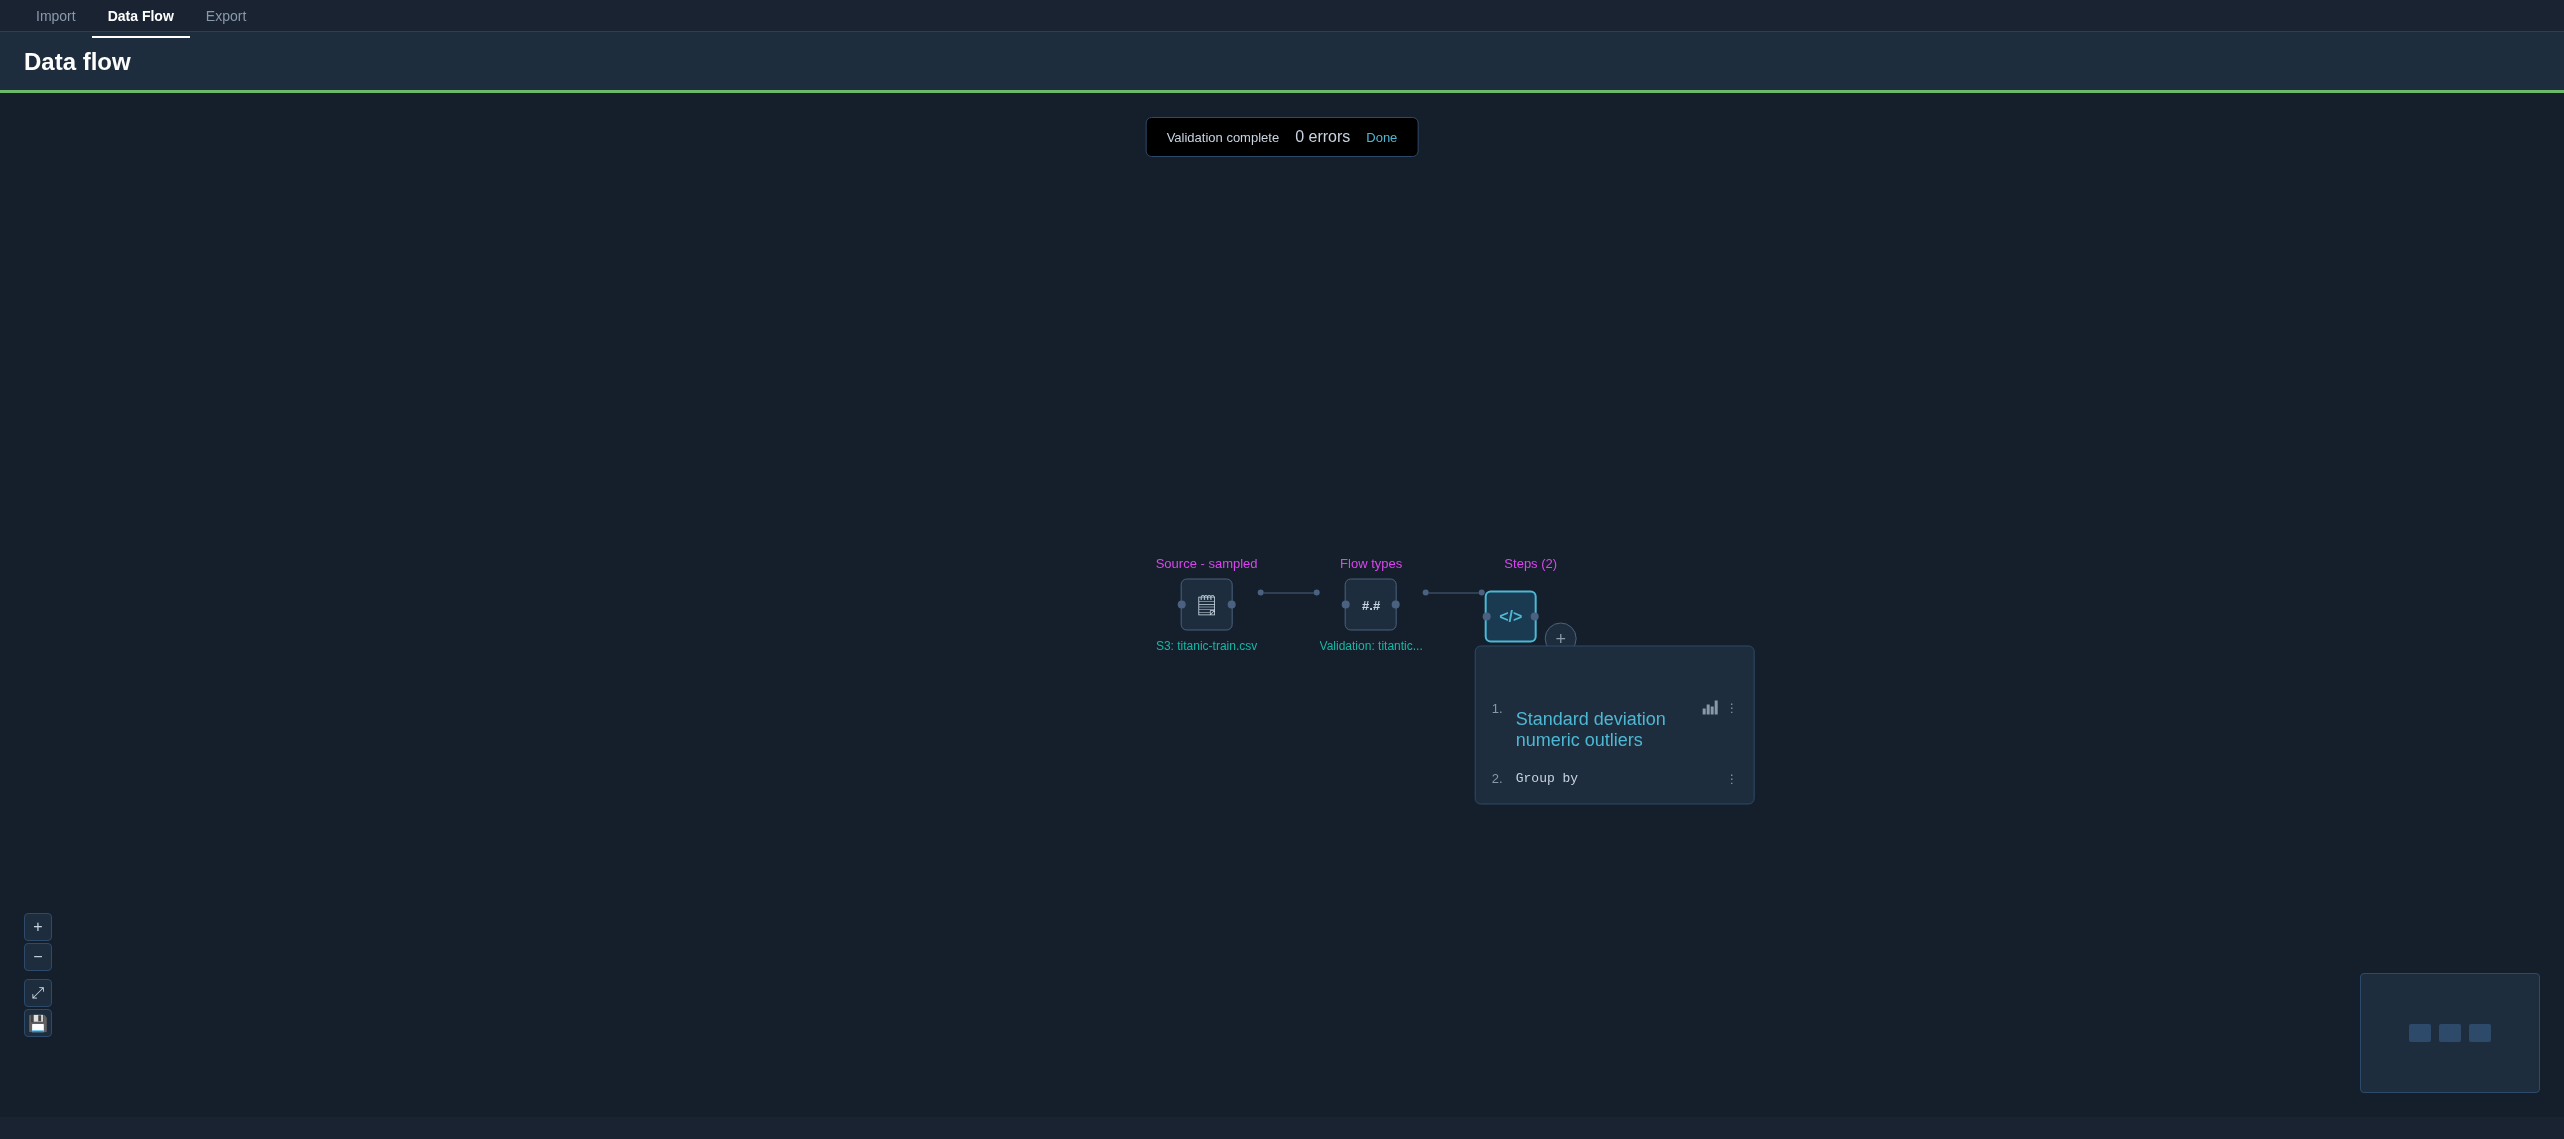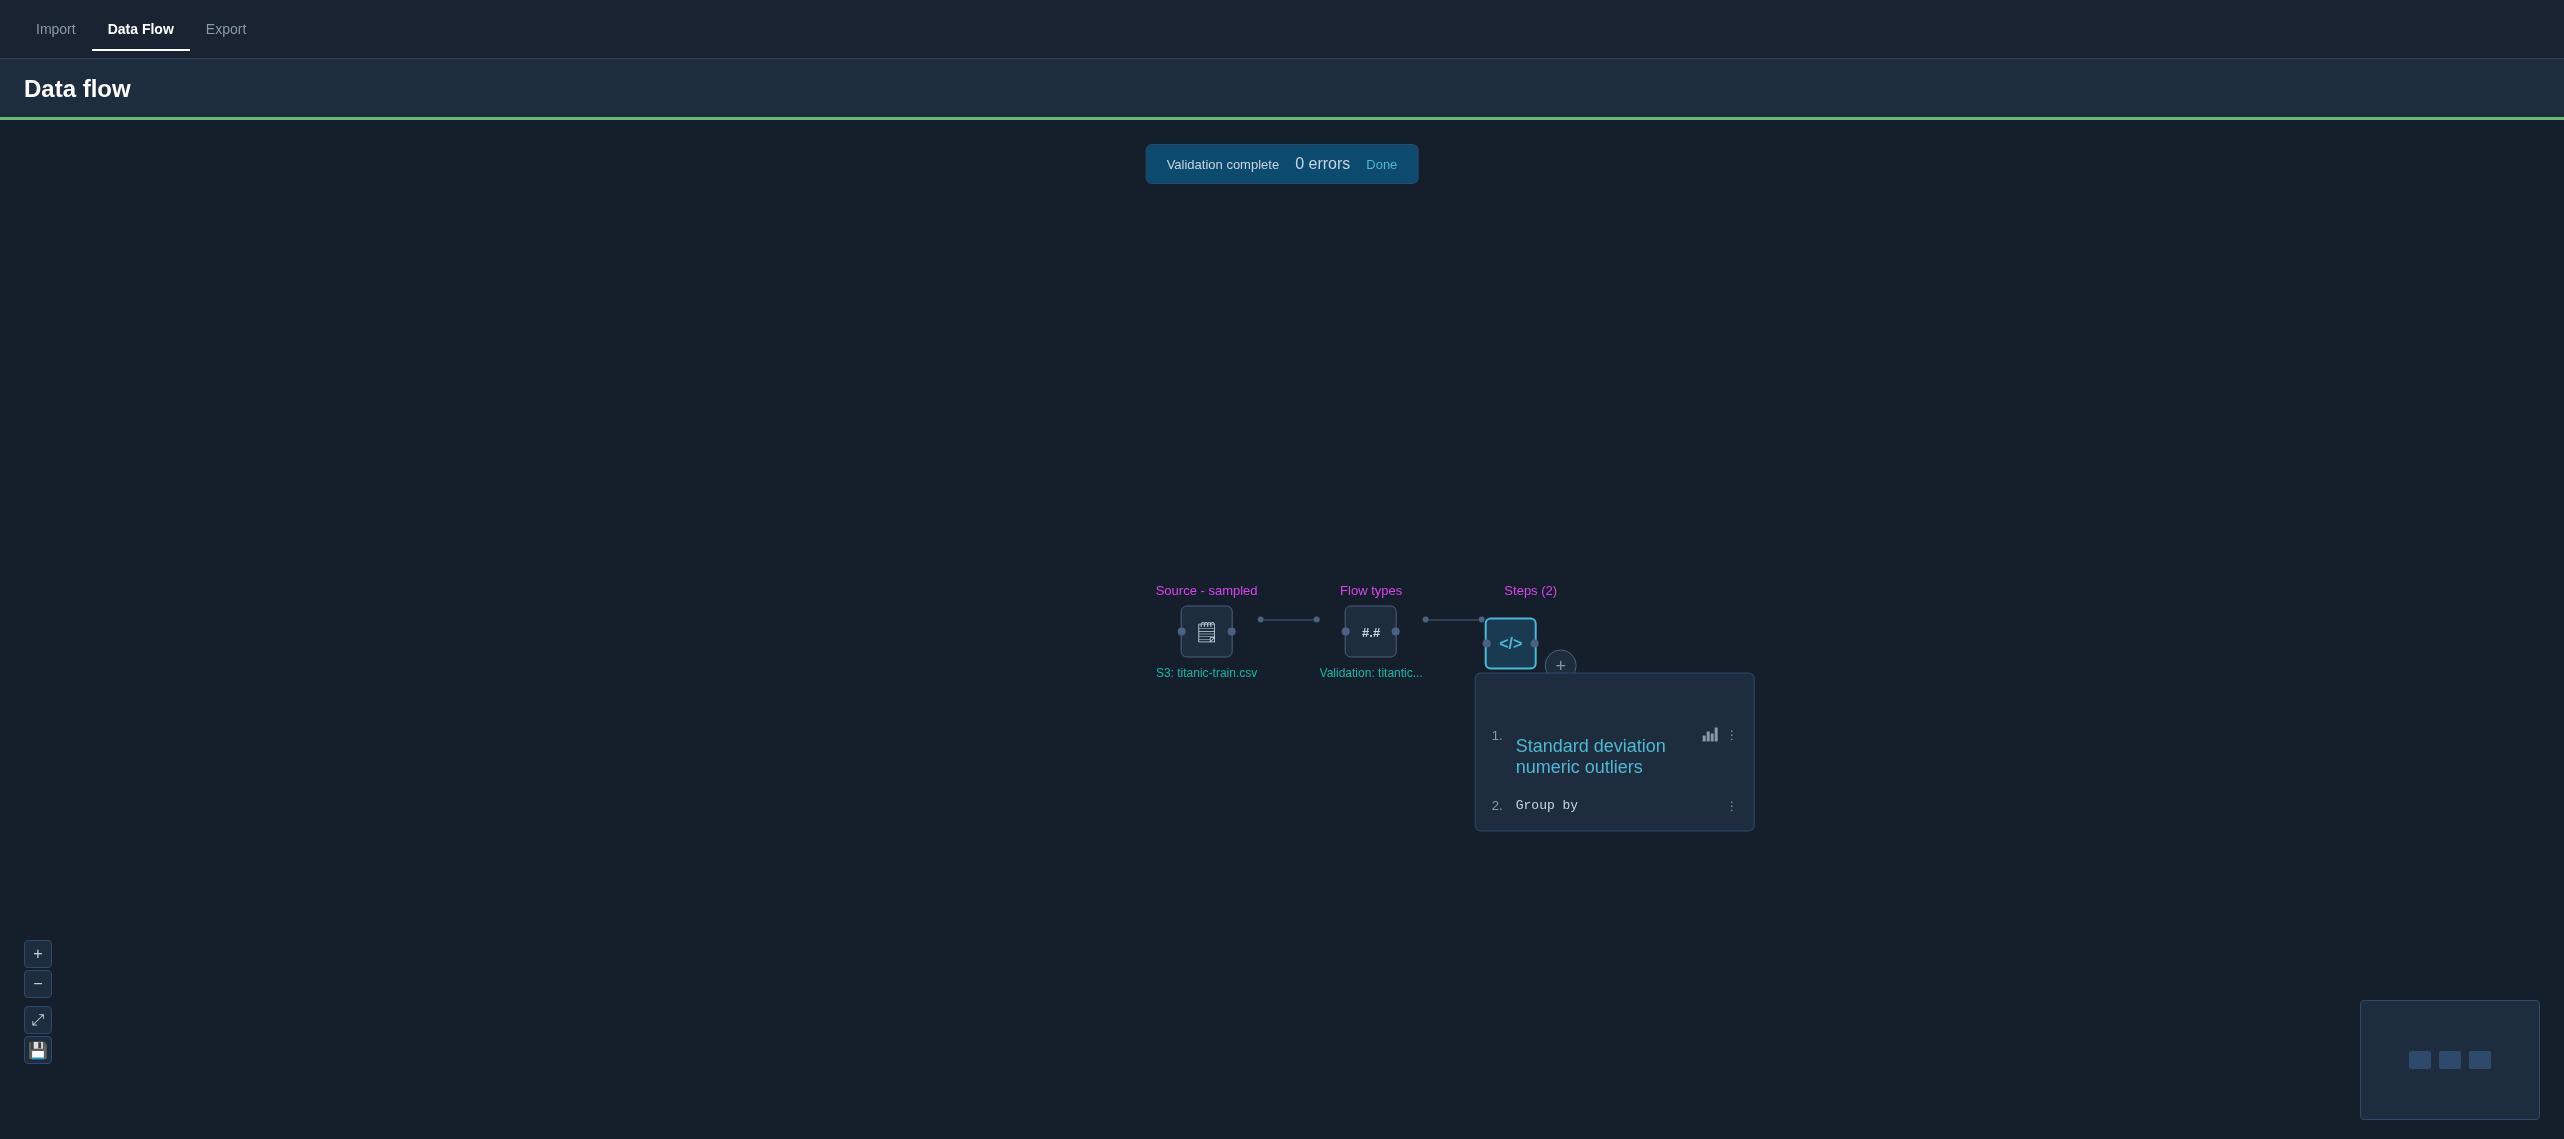--- a/index.html
+++ b/index.html
@@ -11,21 +11,21 @@
       height: 100vh;
       overflow: hidden;
     }
 
     
     .top-nav {
       display: flex;
       align-items: center;
       background: #1a2332;
       border-bottom: 1px solid #2d3f52;
-      height: 59px;
+      height: 32px;
       padding: 0 20px;
     }
     .nav-tab {
       padding: 0 16px;
       height: 44px;
       display: flex;
       align-items: center;
       cursor: pointer;
       color: #8899aa;
       font-size: 14px;
@@ -75,21 +75,21 @@
       overflow: hidden;
       height: calc(100vh - 115px);
     }
 
     
     .validation-banner {
       position: absolute;
       top: 24px;
       left: 50%;
       transform: translateX(-50%);
-      background: #0c4a6e;
+      background: #000000;
       border: 1px solid #2d4a6b;
       border-radius: 6px;
       padding: 10px 20px;
       display: flex;
       align-items: center;
       gap: 16px;
       z-index: 10;
     }
     .validation-text {
       color: #c8d4e0;

